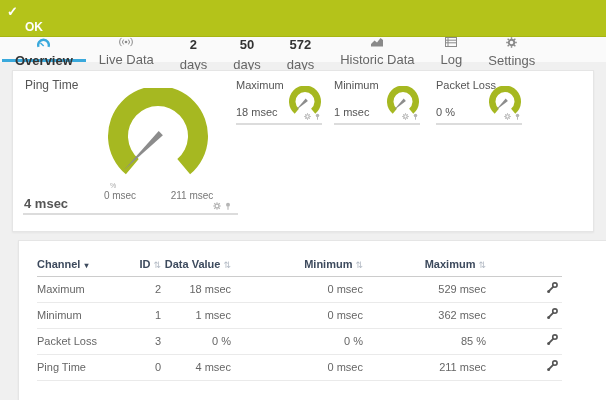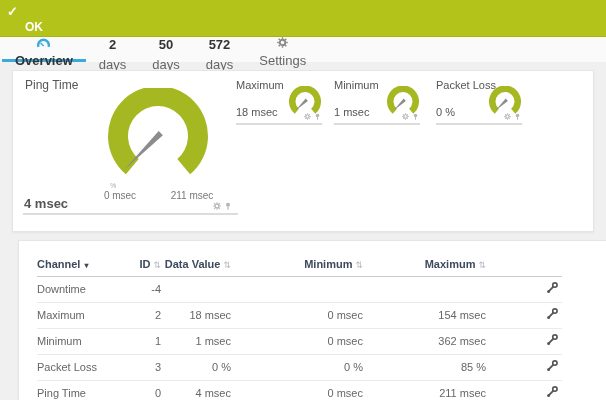--- a/index.html
+++ b/index.html
@@ -124,30 +124,48 @@
   </div>
 
   <div class="tabs">
     <div class="tab active">
       <svg class="ic blue" width="13" height="11" viewBox="0 0 12 10">
           <use href="#sym-gaugeicon"></use>
         </svg>
       <span>Overview</span>
     </div>
     <div class="tab">
+      <svg class="ic" width="14" height="10" viewBox="0 0 14 10">
+          <use href="#sym-broadcast"></use>
+        </svg>
+      <span>Live Data</span>
+    </div>
+    <div class="tab">
       <span class="num">2</span>
       <span>days</span>
     </div>
     <div class="tab">
       <span class="num">50</span>
       <span>days</span>
     </div>
     <div class="tab">
       <span class="num">572</span>
       <span>days</span>
+    </div>
+    <div class="tab">
+      <svg class="ic" width="12" height="10" viewBox="0 0 12 10">
+          <use href="#sym-chart"></use>
+        </svg>
+      <span>Historic Data</span>
+    </div>
+    <div class="tab">
+      <svg class="ic" width="12" height="10" viewBox="0 0 12 10">
+          <use href="#sym-log"></use>
+        </svg>
+      <span>Log</span>
     </div>
     <div class="tab">
       <svg class="ic" width="11" height="11" viewBox="0 0 10 10">
           <use href="#sym-gear"></use>
         </svg>
       <span>Settings</span>
     </div>
   </div>
 
   <div class="panel p1">
@@ -238,35 +256,25 @@
           <th class="ch"><span>Channel</span><span class="caret">▾</span></th>
           <th><span>ID</span><span class="sort">⇅</span></th>
           <th><span>Data Value</span><span class="sort">⇅</span></th>
           <th><span>Minimum</span><span class="sort">⇅</span></th>
           <th><span>Maximum</span><span class="sort">⇅</span></th>
           <th></th>
         </tr>
       </thead>
       <tbody>
         <tr>
-          <td class="ch">Downtime</td>
-          <td>-4</td>
-          <td></td>
-          <td></td>
-          <td></td>
-          <td class="ico"><svg width="12" height="12" viewBox="0 0 12 12">
-                <use href="#sym-wrench"></use>
-              </svg></td>
-        </tr>
-        <tr>
           <td class="ch">Maximum</td>
           <td>2</td>
           <td>18 msec</td>
           <td>0 msec</td>
-          <td>154 msec</td>
+          <td>529 msec</td>
           <td class="ico"><svg width="12" height="12" viewBox="0 0 12 12">
                 <use href="#sym-wrench"></use>
               </svg></td>
         </tr>
         <tr>
           <td class="ch">Minimum</td>
           <td>1</td>
           <td>1 msec</td>
           <td>0 msec</td>
           <td>362 msec</td>

